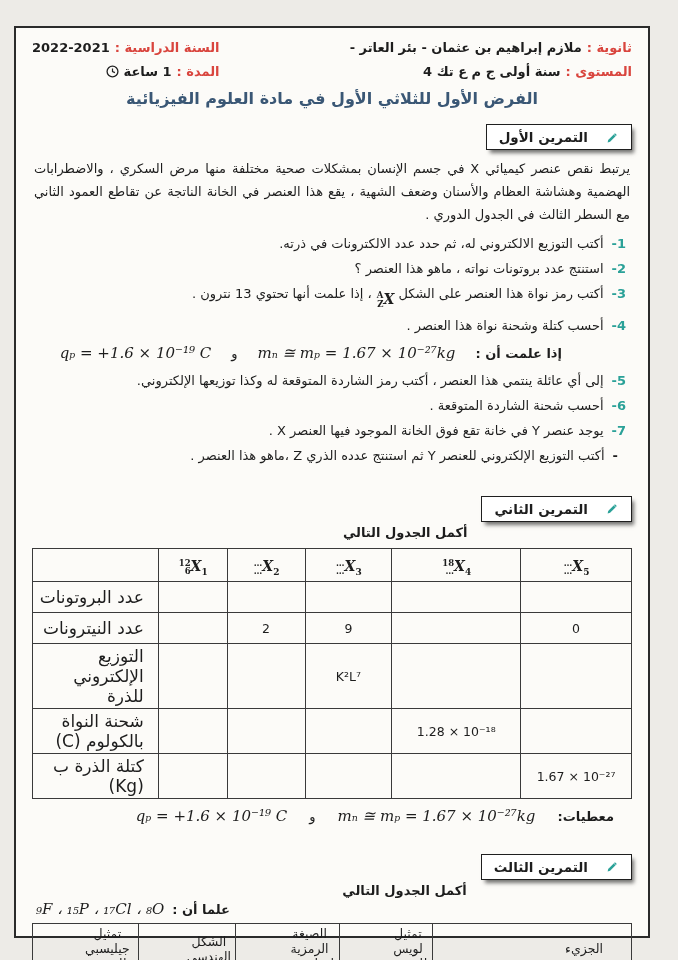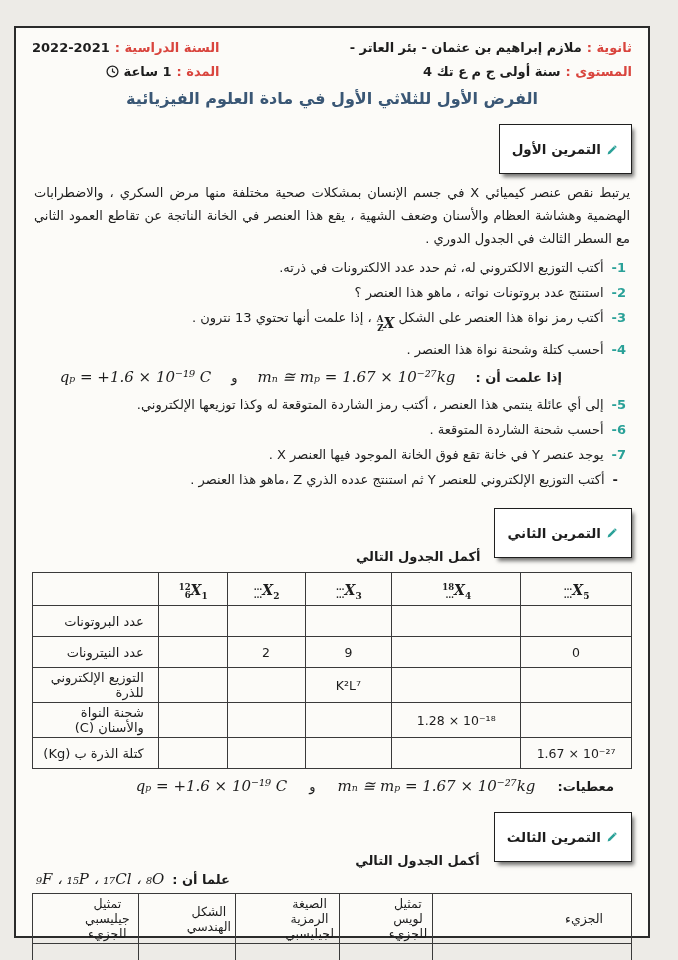--- a/index.html
+++ b/index.html
@@ -14,23 +14,23 @@
   
   .hdr{display:flex;justify-content:space-between;align-items:flex-start;}
   .hdr-col{display:flex;flex-direction:column;gap:9px;}
   .hdr-line{display:flex;gap:5px;align-items:center;font-weight:bold;}
   .lbl-red{color:#d9453e;font-weight:bold;}
   .ltr{direction:ltr;unicode-bidi:isolate;}
   .doc-title{text-align:center;font-weight:bold;font-size:16px;color:#3a5775;margin-top:10px;letter-spacing:0;}
   .dashes{height:5px;margin:7px 0 2px 0;background:repeating-linear-gradient(90deg,#151515 0 13px,transparent 13px 21px);}
   
   .exrow{display:flex;align-items:center;gap:14px;margin:7px 0 4px 0;}
-  .exbox{display:inline-flex;align-items:center;gap:5px;background:#ffffff;
+  .exbox{display:inline-flex;align-items:center;gap:18px;background:#ffffff;
     border:1.6px solid #1f1f1f;box-shadow:3px 4px 4px -1px rgba(0,0,0,.55);
-    padding:16px 12px;font-weight:bold;font-size:13.5px;}
+    padding:4px 12px;font-weight:bold;font-size:13.5px;}
   .instr{font-weight:bold;font-size:13px;margin-top:48px;}
   
   .para{text-align:justify;line-height:1.75;margin:4px 2px 2px 2px;}
   .item{display:flex;gap:8px;align-items:baseline;margin:5.5px 6px 0 0;line-height:1.5;}
   .item .num{font-weight:bold;color:#2aa198;flex:0 0 auto;}
   .item-sub{margin-right:14px;}
   .item-sub .num{color:#1d1d1d;}
   .math{font-family:"DejaVu Serif",serif;font-style:italic;direction:ltr;unicode-bidi:isolate;font-size:15px;}
   .given{display:flex;align-items:center;gap:20px;margin:9px 70px 3px 0;}
   .given .glabel{font-weight:bold;}
@@ -38,21 +38,21 @@
   .nuclide{direction:ltr;unicode-bidi:isolate;display:inline-flex;align-items:center;font-family:"DejaVu Serif",serif;}
   .az{display:inline-flex;flex-direction:column;font-size:8.5px;line-height:1.05;font-weight:bold;text-align:right;margin-left:1px;font-style:normal;}
   .nsym{font-style:italic;font-weight:bold;font-size:14px;}
   .nsym sub{font-size:9px;font-style:normal;}
   
   table{border-collapse:collapse;width:100%;}
   td,th{border:1.3px solid #3a3a3a;padding:2px 4px;font-weight:normal;}
   .t1{direction:ltr;margin-top:4px;}
   .t1 th{height:28px;text-align:center;}
   .t1 td{height:26px;text-align:center;font-size:12.5px;}
-  .t1 td.rowlbl{direction:rtl;text-align:right;padding-right:14px;font-size:13px;}
+  .t1 td.rowlbl{direction:rtl;text-align:right;padding-right:14px;font-size:17px;}
   .t1 .c0{width:21%;}.t1 .c1{width:11.5%;}.t1 .c2{width:13%;}.t1 .c3{width:14.5%;}.t1 .c4{width:21.5%;}.t1 .c5{width:18.5%;}
   .t2{margin-top:5px;}
   .t2 th{height:26px;text-align:center;font-size:12.5px;font-weight:normal;padding-left:48px;}
   .t2 th.molh{text-align:right;padding-right:28px;}
   .t2 td{height:44px;text-align:center;}
   .t2 .m0{width:37%;}.t2 .m1{width:15.5%;}.t2 .m2{width:17.5%;}.t2 .m3{width:12%;}.t2 .m4{width:18%;}
   .cellval{direction:ltr;unicode-bidi:isolate;font-size:12.5px;}
   .datarow{display:flex;align-items:center;gap:22px;margin:8px 18px 2px 0;}
   .knowing{display:flex;align-items:center;gap:8px;align-self:flex-end;margin:2px 0 0 4px;}
   .knowing .klabel{font-weight:bold;}
@@ -234,21 +234,21 @@
       </tr>
       <tr>
         <td class="rowlbl">التوزيع الإلكتروني للذرة</td>
         <td><span class="cellval"></span></td>
         <td><span class="cellval"></span></td>
         <td><span class="cellval">K²L⁷</span></td>
         <td><span class="cellval"></span></td>
         <td><span class="cellval"></span></td>
       </tr>
       <tr>
-        <td class="rowlbl">شحنة النواة والأسنان (C)</td>
+        <td class="rowlbl">شحنة النواة بالكولوم (C)</td>
         <td><span class="cellval"></span></td>
         <td><span class="cellval"></span></td>
         <td><span class="cellval"></span></td>
         <td><span class="cellval">1.28 × 10⁻¹⁸</span></td>
         <td><span class="cellval"></span></td>
       </tr>
       <tr>
         <td class="rowlbl">كتلة الذرة ب (Kg)</td>
         <td><span class="cellval"></span></td>
         <td><span class="cellval"></span></td>

